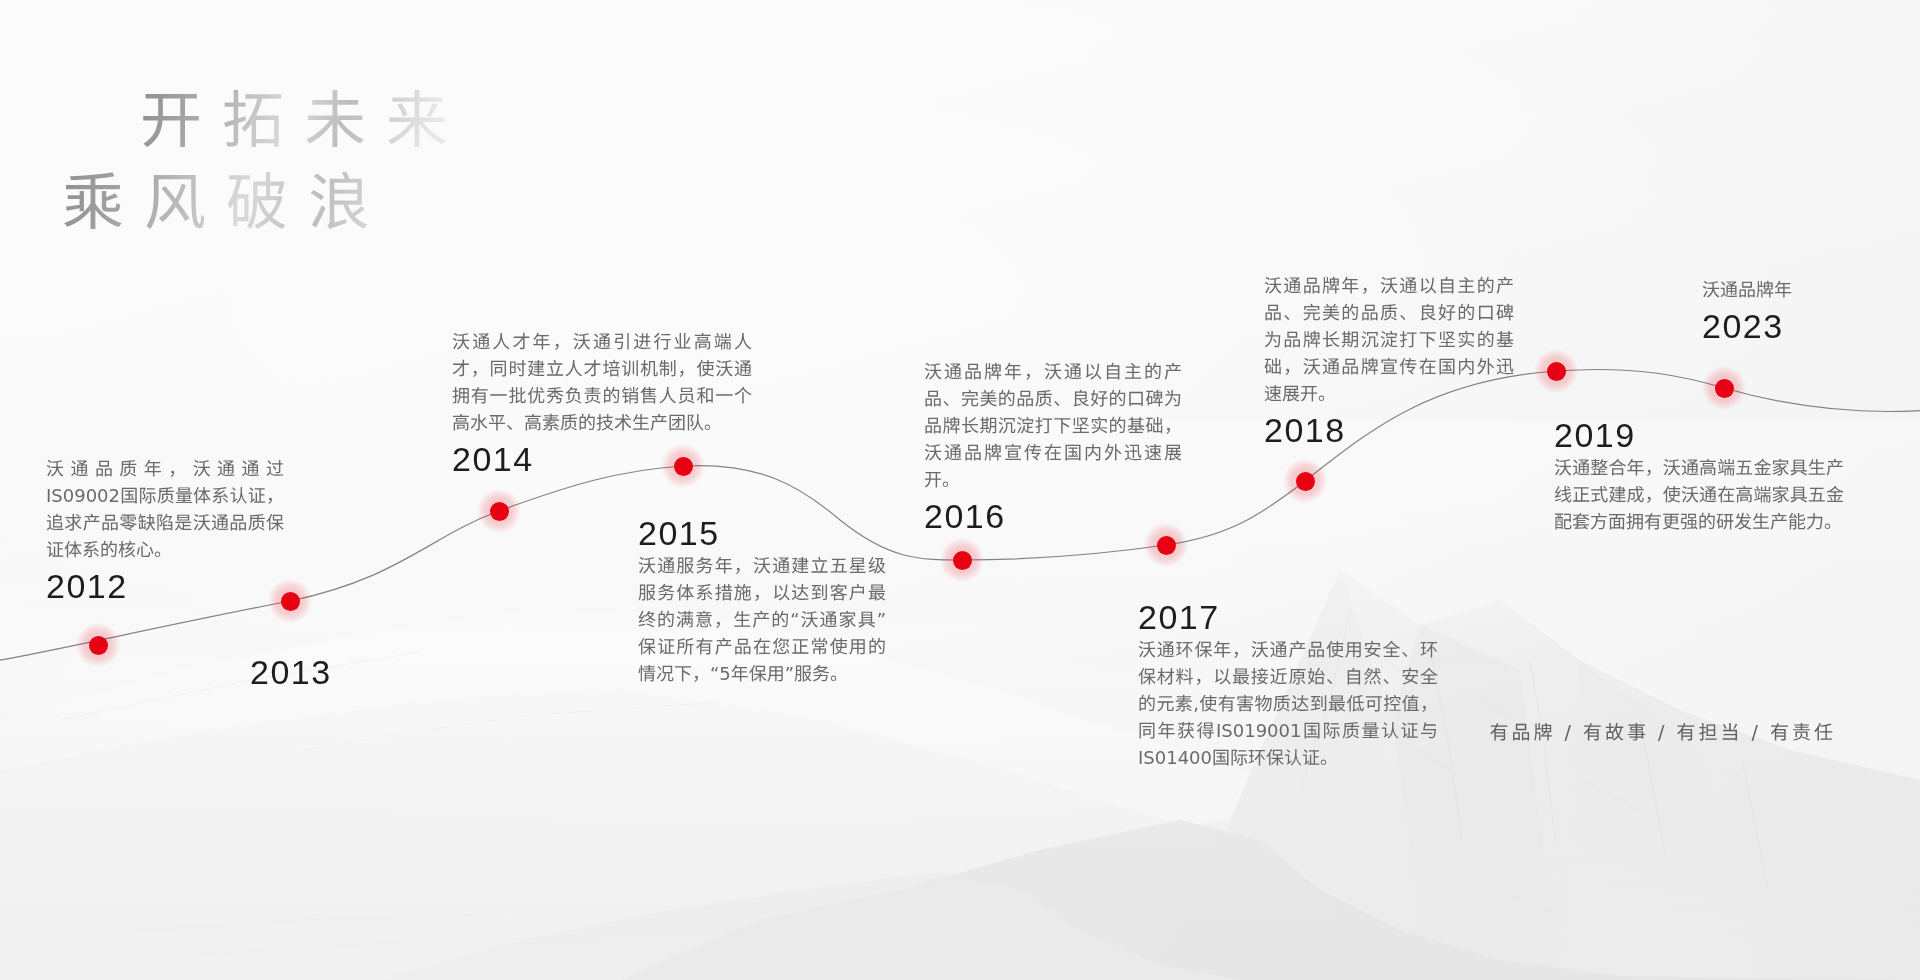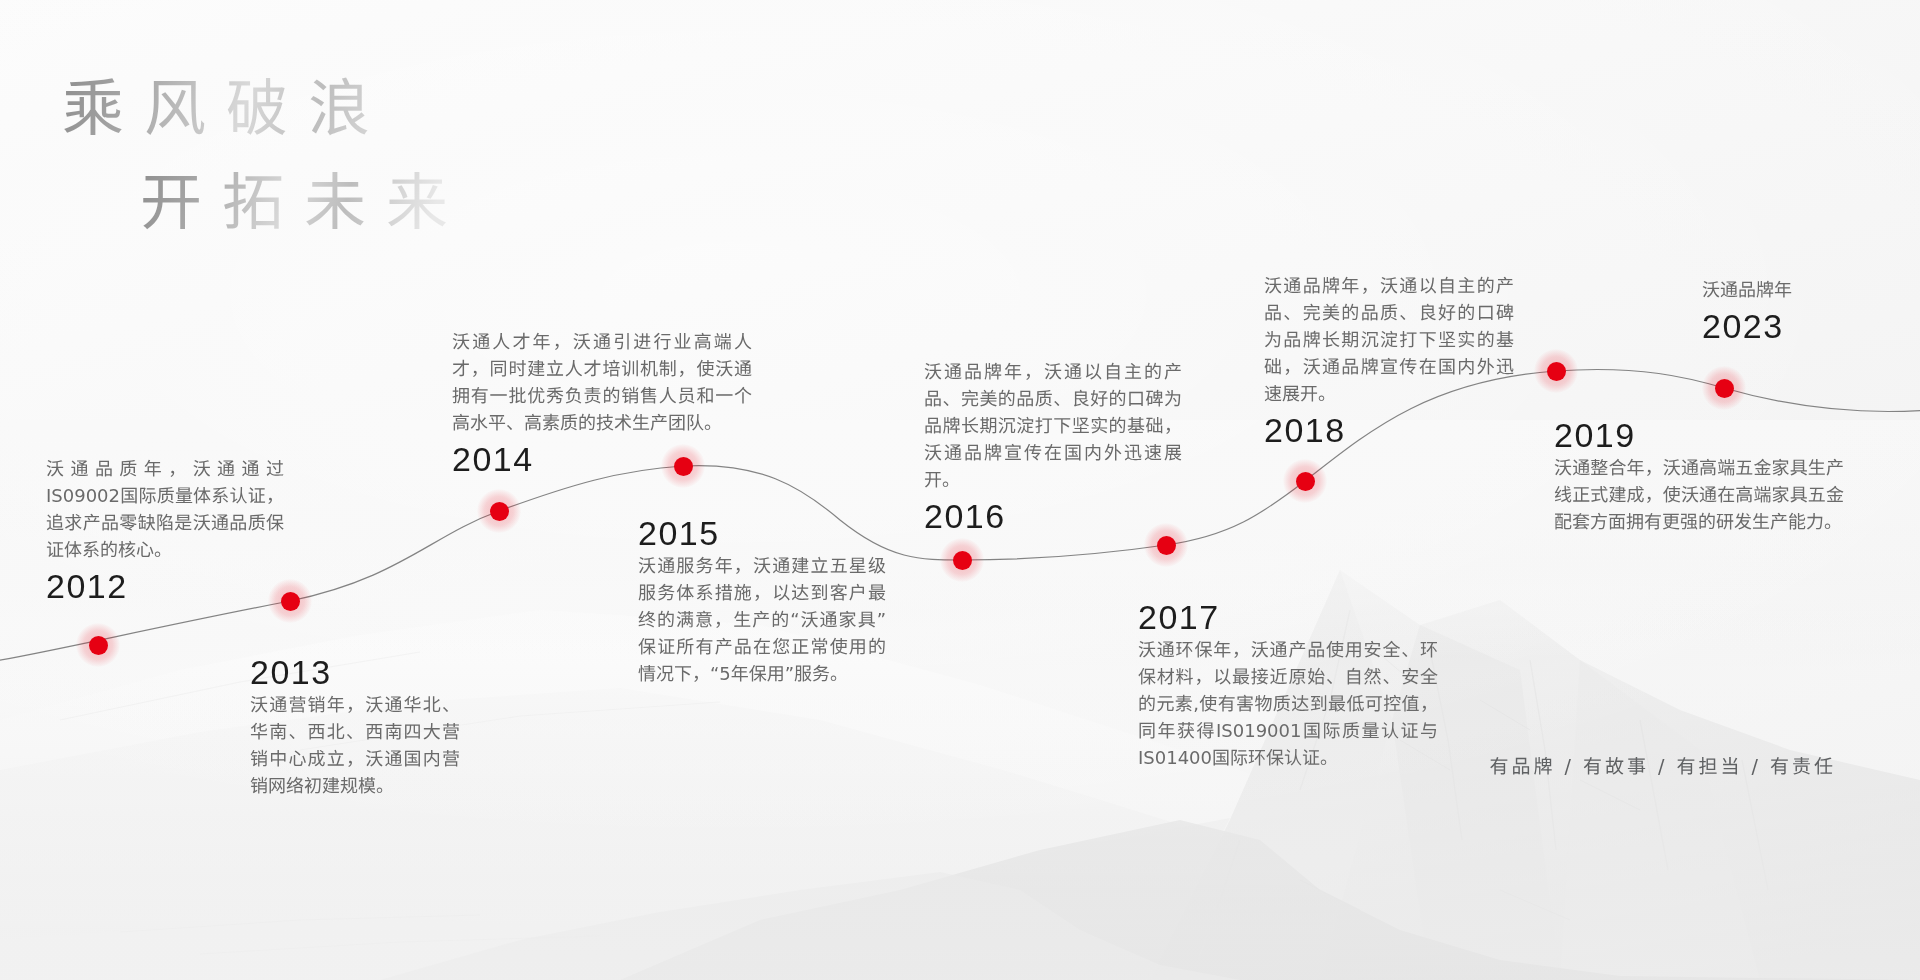--- a/index.html
+++ b/index.html
@@ -64,21 +64,21 @@
   .desc{
     font-size:18px;line-height:27px;color:#6a6a6a;
     font-family:"DejaVu Sans","Liberation Sans",sans-serif;
     text-align:justify;
   }
   .entry.above .yr{margin-top:6px;}
   .entry.below .desc{margin-top:2px;}
 
   
   .slogan{
-    position:absolute;right:84px;bottom:202px;z-index:11;
+    position:absolute;right:84px;bottom:236px;z-index:11;
     font-size:19px;letter-spacing:3px;color:#5f6163;
     font-family:"DejaVu Sans","Liberation Sans",sans-serif;
     white-space:nowrap;
   }
 </style>
 </head>
 <body>
 
 <div id="stage">
 
@@ -144,22 +144,22 @@
         <path d="M60,300 L240,262 L420,232"></path>
         <path d="M300,330 L520,296 L720,282"></path>
       </g>
     </svg>
     <div class="sky-wash"></div>
     <div class="haze"></div>
   </div>
   <div class="vignette"></div>
 
   <div class="title-block">
+    <div class="title-line l2">开拓未来</div>
     <div class="title-line l1">乘风破浪</div>
-    <div class="title-line l2">开拓未来</div>
   </div>
 
   <svg id="curve" width="1920" height="980">
     <path d="M-10,662 C 60,650 150,628 290,601
              C 400,578 430,536 499,511
              C 570,485 620,470 683,466
              C 760,462 800,486 840,520
              C 890,560 920,560 962,560
              C 1030,560 1090,556 1166,545
              C 1230,536 1262,514 1305,481
@@ -176,21 +176,20 @@
       <div class="entry above" style="left: 46px; top: 455px; width: 238px;">
         <div class="desc">沃通品质年，沃通通过IS09002国际质量体系认证，追求产品零缺陷是沃通品质保证体系的核心。</div>
         <div class="yr">2012</div>
       </div>
       <div class="node" style="left: 290px; top: 601px;">
         <div class="halo"></div>
         <div class="dot" style="background: rgb(230, 0, 18);"></div>
       </div>
       <div class="entry below" style="left: 250px; top: 655px; width: 210px;">
         <div class="yr">2013</div>
-        <div class="desc">沃通营销年，沃通华北、华南、西北、西南四大营销中心成立，沃通国内营销网络初建规模。</div>
       </div>
       <div class="node" style="left: 499px; top: 511px;">
         <div class="halo"></div>
         <div class="dot" style="background: rgb(230, 0, 18);"></div>
       </div>
       <div class="entry above" style="left: 452px; top: 328px; width: 300px;">
         <div class="desc">沃通人才年，沃通引进行业高端人才，同时建立人才培训机制，使沃通拥有一批优秀负责的销售人员和一个高水平、高素质的技术生产团队。</div>
         <div class="yr">2014</div>
       </div>
       <div class="node" style="left: 683px; top: 466px;">

